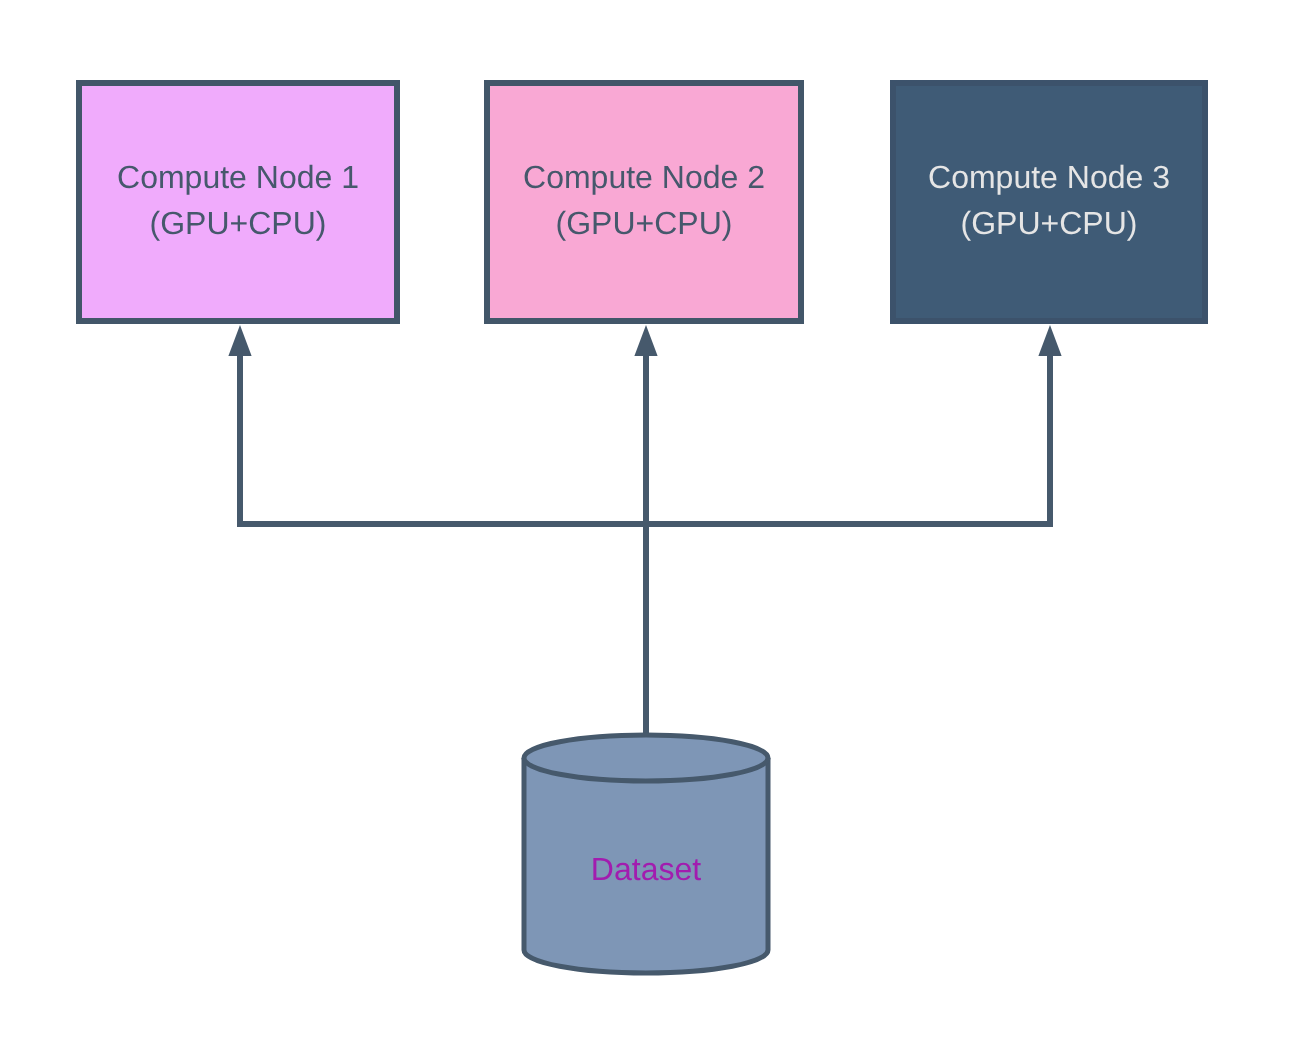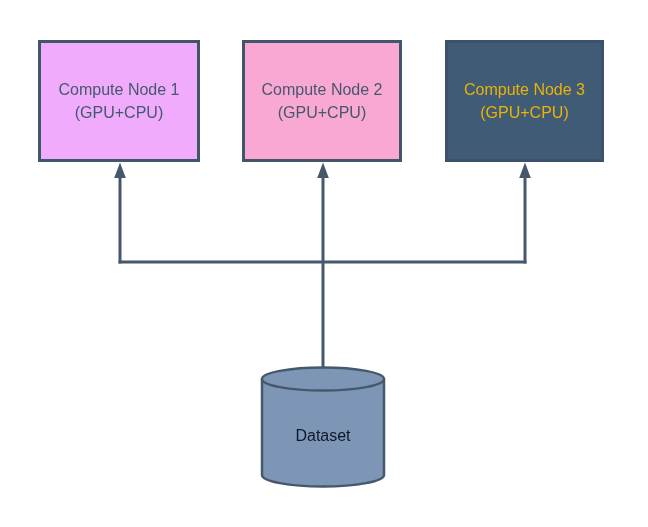--- a/index.html
+++ b/index.html
@@ -17,25 +17,25 @@
     position: absolute; top: 40px; height: 122px;
     box-sizing: border-box;
     border: 3px solid #425669;
     display: flex; flex-direction: column;
     justify-content: center; align-items: center;
     text-align: center;
     font-size: 16px; line-height: 23px;
   }
   .node1 { left: 38px;  width: 162px; background: #e2e2dd; color: #46586c; }
   .node2 { left: 242px; width: 160px; background: #fdeea1; color: #46586c; }
-  .node3 { left: 445px; width: 159px; background: #3f5b76; color: #eab308; border-color: #3c526b; text-align: right; }
+  .node3 { left: 445px; width: 159px; background: #3f5b76; color: #e5e5e5; border-color: #3c526b; text-align: right; }
 
   .dataset-label {
     position: absolute; left: 262px; width: 122px; top: 427px;
-    text-align: center; font-size: 16px; color: #0f172a;
+    text-align: center; font-size: 16px; color: #a21caf;
   }
 </style>
 </head>
 <body>
 
 <div class="canvas">
 
   <svg class="layer" width="648" height="527" viewBox="0 0 648 527">
 
     <line x1="323" y1="176" x2="323" y2="371" stroke-width="3" stroke="#46596c"></line>

